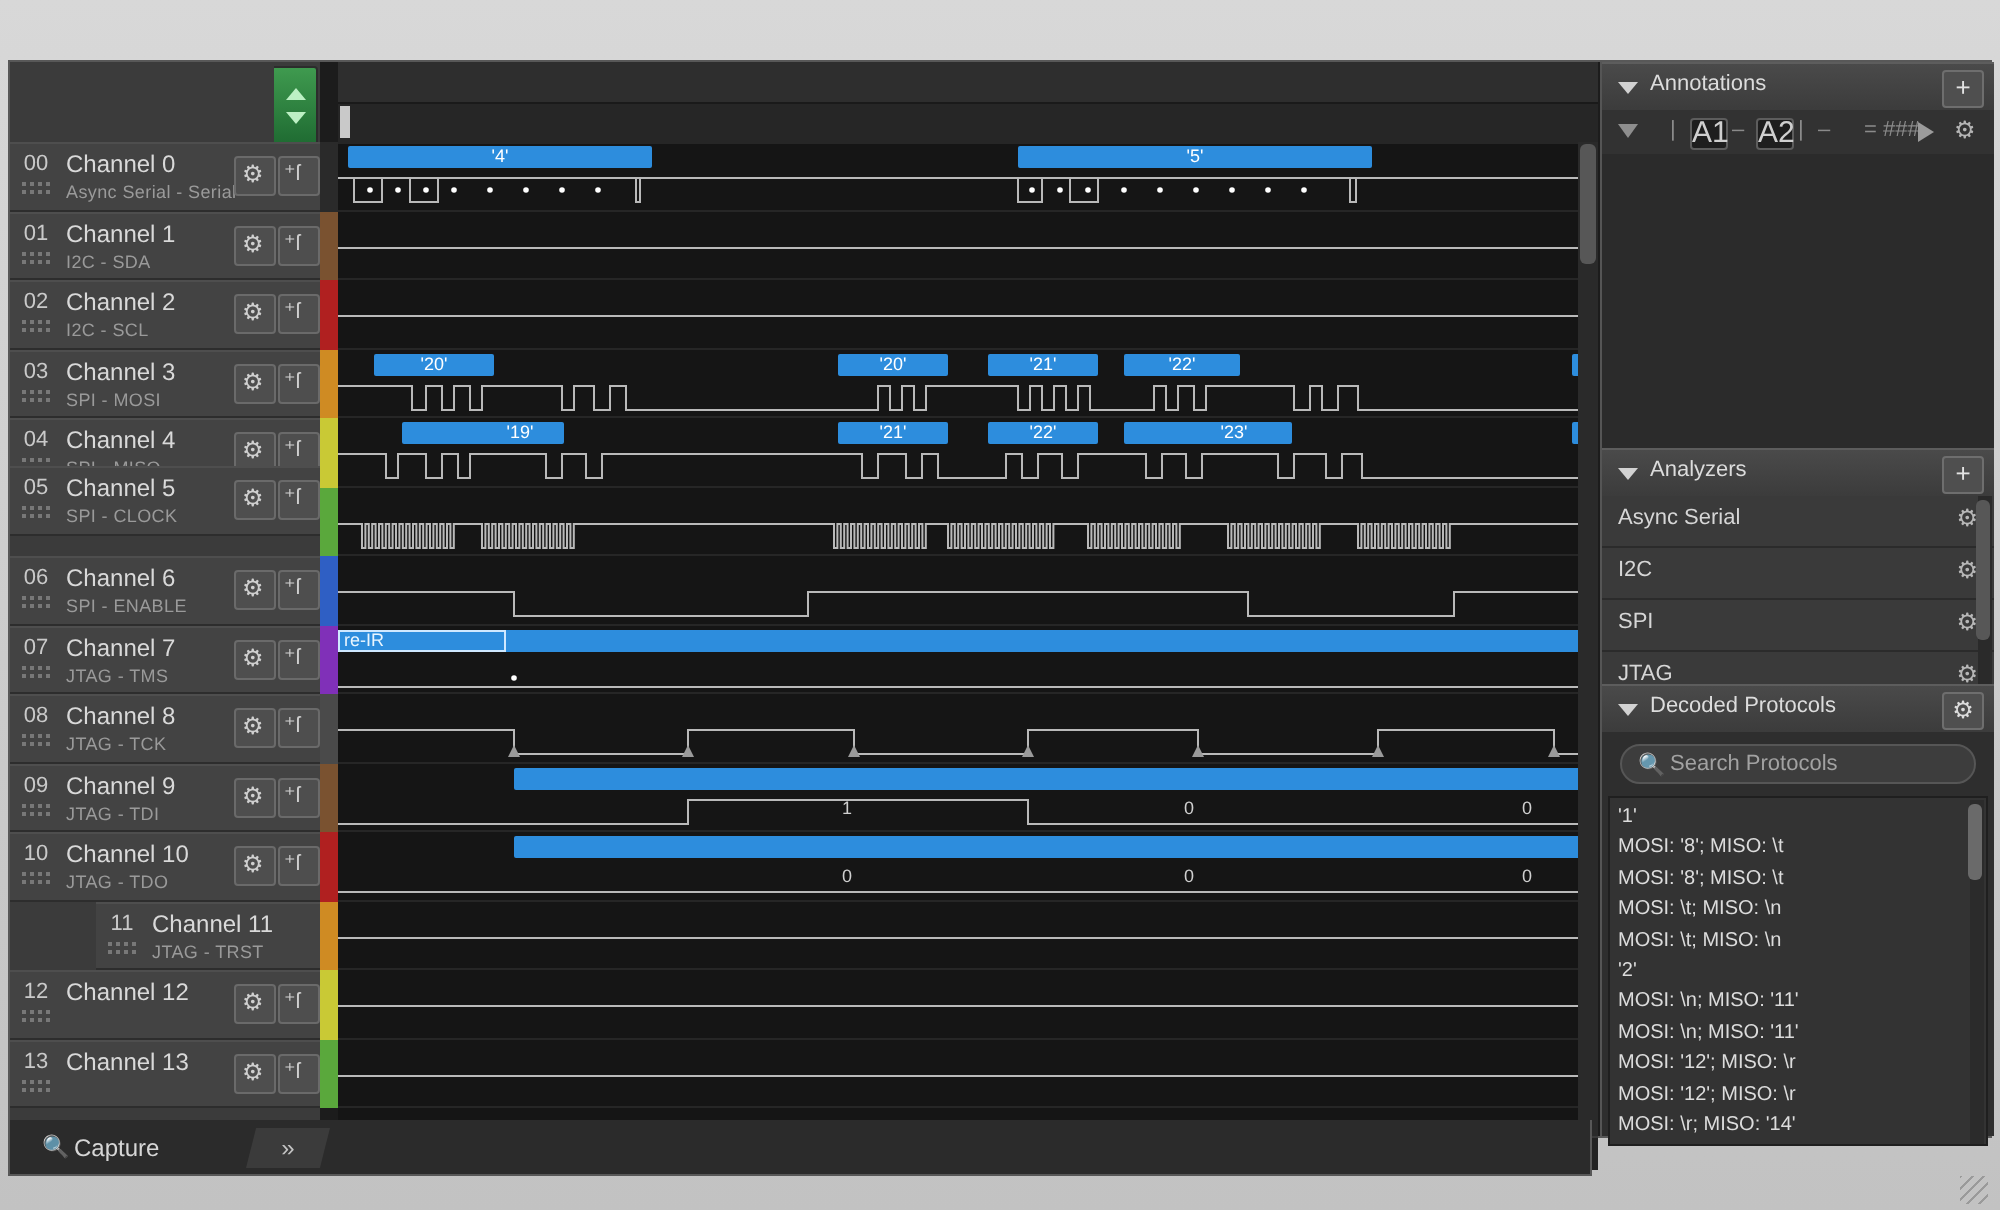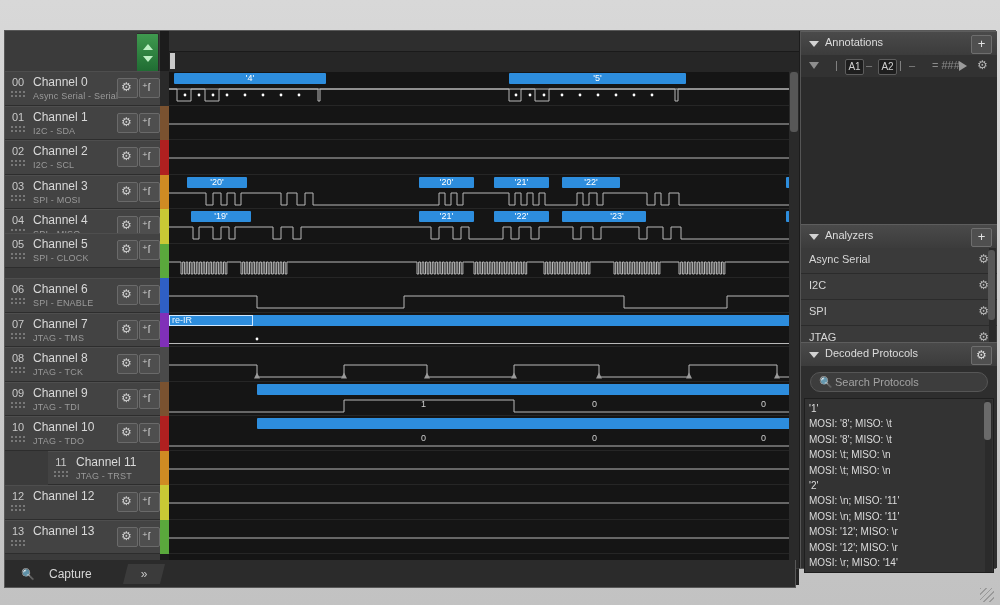--- a/index.html
+++ b/index.html
@@ -129,21 +129,21 @@
         background:#4f4f4f;border:1px solid #6e6e6e;border-radius:2px;
         color:#dcdcdc;font-size:12px;text-align:center;line-height:16px;}
   .annotbar{position:absolute;left:0;top:24px;width:196px;height:22px;
         background:#323232;border-bottom:1px solid #242424;}
   .annotbar .ft{position:absolute;left:8px;top:7px;width:0;height:0;
         border-left:5px solid transparent;border-right:5px solid transparent;
         border-top:7px solid #8e8e8e;}
   .annotbar .pipe{position:absolute;font-size:11px;color:#8b8b8b;top:4px;}
   .chip{position:absolute;top:4px;width:17px;height:14px;background:#1e1e1e;
         border:1px solid #5d5d5d;border-radius:2px;color:#cfcfcf;
-        font-size:10px;text-align:center;line-height:14px;}
+        font-size:15px;text-align:center;line-height:14px;}
   .annotbar .eq{position:absolute;left:131px;top:4px;font-size:11px;color:#8b8b8b;}
   .annotbar .play{position:absolute;left:158px;top:6px;width:0;height:0;
         border-top:5px solid transparent;border-bottom:5px solid transparent;
         border-left:8px solid #9b9b9b;}
   .annotbar .cg{position:absolute;left:176px;top:3px;font-size:12px;color:#b4b4b4;}
   .annotbody{position:absolute;left:0;top:46px;width:196px;height:147px;
         background:#2b2b2b;}
   .anarow{position:absolute;left:0;width:196px;height:25px;background:#3a3a3a;
         border-bottom:1px solid #2b2b2b;}
   .anarow .an{position:absolute;left:8px;top:5px;font-size:11px;color:#d6d6d6;}
@@ -169,21 +169,21 @@
   .plthumb{position:absolute;right:1px;top:2px;width:7px;height:38px;
         background:#6a6a6a;border-radius:3px;}
 
   
   .tabbar{position:absolute;left:4px;top:560px;width:792px;height:28px;
           background:#2b2b2b;border:1px solid #585858;border-top:none;
           box-sizing:border-box;}
   .tab{position:absolute;left:16px;top:2px;height:24px;line-height:24px;
        font-size:12px;color:#d6d6d6;}
   .tab .mg{position:absolute;left:0;top:0;font-size:11px;color:#bdbdbd;}
-  .tab .tt{position:absolute;left:28px;top:0;}
+  .tab .tt{position:absolute;left:16px;top:0;}
   .chev{position:absolute;left:118px;top:4px;width:42px;height:20px;
         background:#3b3b3b;color:#c3c3c3;font-size:12px;text-align:center;
         line-height:20px;
         clip-path:polygon(12% 0,100% 0,88% 100%,0 100%);}
   .resize{position:absolute;right:6px;bottom:3px;width:14px;height:14px;
         background:repeating-linear-gradient(135deg,#9a9a9a 0 1px,transparent 1px 4px);}
 </style>
 </head>
 <body>
 
@@ -469,21 +469,21 @@
             <div class="bar" style="left: 18px; width: 60px;">'20'</div>
             <div class="bar" style="left: 250px; width: 55px;">'20'</div>
             <div class="bar" style="left: 325px; width: 55px;">'21'</div>
             <div class="bar" style="left: 393px; width: 58px;">'22'</div>
             <div class="bar" style="left: 617px; width: 8px;"></div>
             <svg class="wf" width="630" height="34.5">
               <path d="M 0 18 L 37 18 L 37 30 L 44 30 L 44 18 L 52 18 L 52 30 L 58 30 L 58 18 L 66 18 L 66 30 L 72 30 L 72 18 L 112 18 L 112 30 L 118 30 L 118 18 L 128 18 L 128 30 L 136 30 L 136 18 L 144 18 L 144 30 L 270 30 L 270 18 L 276 18 L 276 30 L 282 30 L 282 18 L 288 18 L 288 30 L 294 30 L 294 18 L 340 18 L 340 30 L 346 30 L 346 18 L 352 18 L 352 30 L 358 30 L 358 18 L 364 18 L 364 30 L 370 30 L 370 18 L 376 18 L 376 30 L 408 30 L 408 18 L 414 18 L 414 30 L 420 30 L 420 18 L 428 18 L 428 30 L 434 30 L 434 18 L 478 18 L 478 30 L 486 30 L 486 18 L 492 18 L 492 30 L 500 30 L 500 18 L 510 18 L 510 30 L 630 30" stroke="#b9b9b9" stroke-width="1" fill="none"></path>
             </svg>
           </div>
           <div class="row" style="top: 178px;">
-            <div class="bar" style="left: 22px; width: 60px;">'19'</div>
+            <div class="bar" style="left: 32px; width: 44px; padding-left: 37px;">'19'</div>
             <div class="bar" style="left: 250px; width: 55px;">'21'</div>
             <div class="bar" style="left: 325px; width: 55px;">'22'</div>
             <div class="bar" style="left: 393px; width: 58px; padding-left: 26px;">'23'</div>
             <div class="bar" style="left: 617px; width: 8px;"></div>
             <svg class="wf" width="630" height="34.5">
               <path d="M 0 18 L 24 18 L 24 30 L 30 30 L 30 18 L 44 18 L 44 30 L 52 30 L 52 18 L 60 18 L 60 30 L 66 30 L 66 18 L 104 18 L 104 30 L 112 30 L 112 18 L 124 18 L 124 30 L 132 30 L 132 18 L 262 18 L 262 30 L 270 30 L 270 18 L 284 18 L 284 30 L 292 30 L 292 18 L 300 18 L 300 30 L 334 30 L 334 18 L 342 18 L 342 30 L 350 30 L 350 18 L 362 18 L 362 30 L 370 30 L 370 18 L 404 18 L 404 30 L 412 30 L 412 18 L 424 18 L 424 30 L 432 30 L 432 18 L 470 18 L 470 30 L 478 30 L 478 18 L 494 18 L 494 30 L 502 30 L 502 18 L 512 18 L 512 30 L 630 30" stroke="#b9b9b9" stroke-width="1" fill="none"></path>
             </svg>
           </div>
           <div class="row" style="top: 212.5px;">
             <svg class="wf" width="630" height="34.5">

